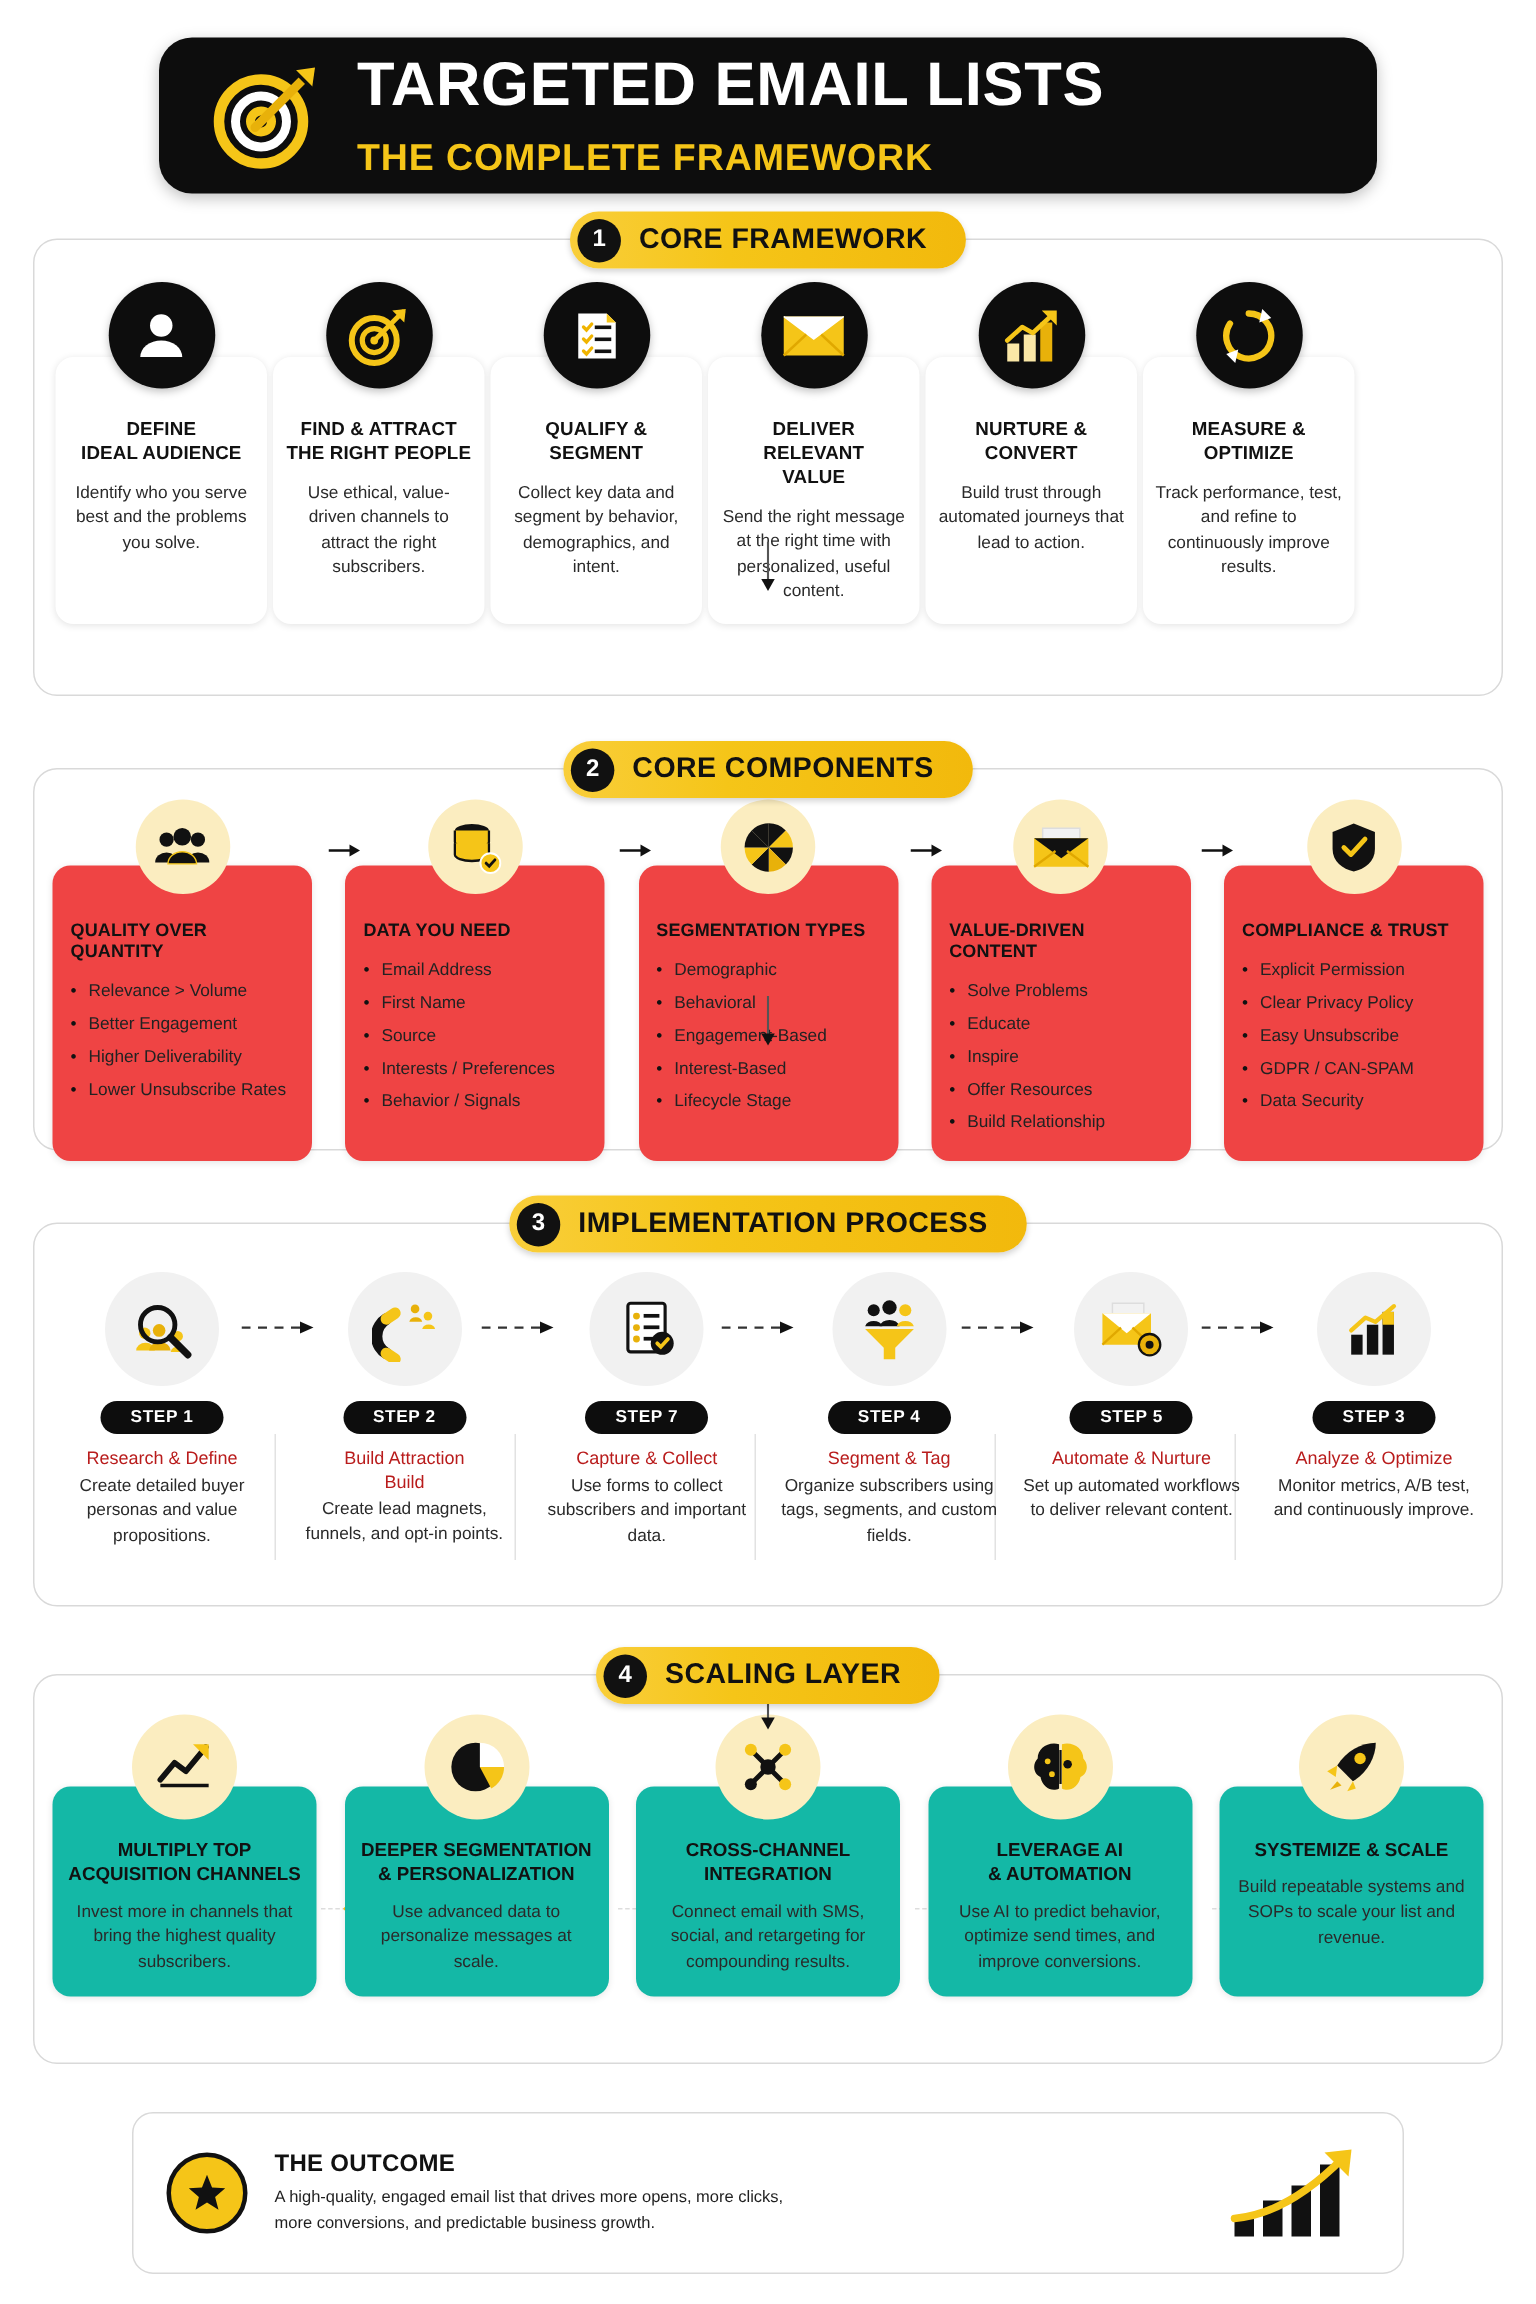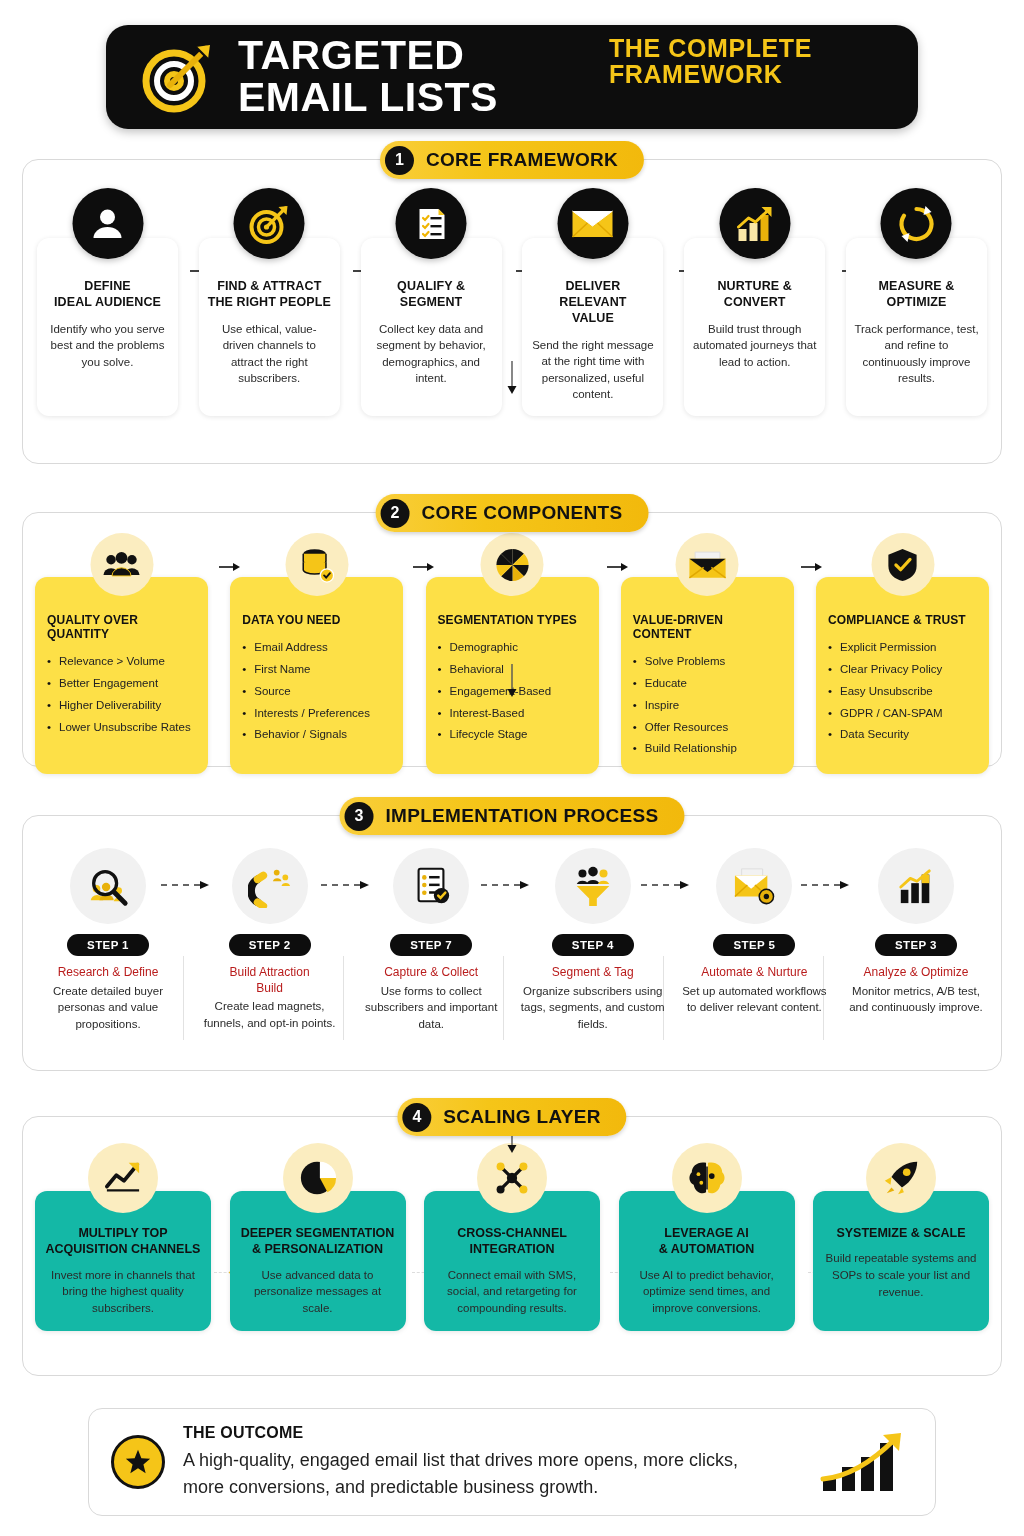--- a/index.html
+++ b/index.html
@@ -30,21 +30,21 @@
     margin:25px auto 0;
     width:812px;height:104px;
     background:#0d0d0d;
     border-radius:22px;
     display:flex;align-items:center;
     padding:0 34px;
     gap:22px;
     box-shadow:0 3px 10px rgba(0,0,0,.25);
   }
   .logo-target{width:76px;height:76px;flex:0 0 76px;position:relative;}
-  .title-wrap{display:flex;flex-direction:row;justify-content:space-between;gap:14px;}
+  .title-wrap{display:flex;flex-direction:column;justify-content:space-between;gap:14px;}
   .title-main{
     font-size:41px;font-weight:bold;letter-spacing:.5px;
     color:#ffffff;line-height:1.02;
   }
   .title-sub{
     font-size:25px;font-weight:bold;letter-spacing:.6px;
     color:var(--gold);line-height:1.05;
   }
 
   
@@ -79,22 +79,22 @@
 
   
   .v-arrow{
     position:absolute;left:50%;transform:translateX(-50%);
     width:12px;height:34px;z-index:2;
   }
 
   
   #sec1{margin-top:30px;height:305px;}
   .s1-grid{
-    display:flex;justify-content:space-between;
-    padding:78px 14px 0;gap:16px;
+    display:flex;
+    padding:78px 14px 0;gap:4px;
     position:relative;
   }
   .s1-card{
     width:141px;
     background:#fff;
     border-radius:12px;
     box-shadow:0 1px 5px rgba(0,0,0,.10);
     padding:40px 8px 14px;
     text-align:center;
     position:relative;
@@ -112,21 +112,21 @@
   }
   .s1-desc{font-size:11.5px;line-height:1.42;color:#2a2a2a;}
   .s1-arrow{
     position:absolute;top:105px;width:22px;height:12px;
   }
 
   
   #sec2{margin-top:48px;height:255px;}
   .s2-grid{display:flex;justify-content:space-between;padding:64px 12px 0;position:relative;}
   .s2-card{
-    width:173px;background:#fde047;border-radius:12px;
+    width:173px;background:#ef4444;border-radius:12px;
     box-shadow:0 1px 5px rgba(0,0,0,.10);
     padding:36px 12px 14px;position:relative;min-height:160px;
   }
   .s2-icon{
     position:absolute;top:-44px;left:50%;transform:translateX(-50%);
     width:63px;height:63px;border-radius:50%;
     background:#FBEDC0;
     display:flex;align-items:center;justify-content:center;
   }
   .s2-title{font-size:12px;font-weight:bold;color:#111;margin-bottom:10px;letter-spacing:.1px;}
@@ -186,21 +186,21 @@
     height:108px;display:flex;align-items:center;padding:0 22px;gap:18px;
     position:relative;
   }
   .outcome-star{
     width:54px;height:54px;border-radius:50%;
     background:var(--gold);border:3px solid #111;
     display:flex;align-items:center;justify-content:center;flex:0 0 54px;
   }
   .outcome-text{flex:1;}
   .outcome-title{font-size:16px;font-weight:bold;color:#111;margin-bottom:5px;letter-spacing:.2px;}
-  .outcome-desc{font-size:18px;line-height:1.5;color:#1f1f1f;}
+  .outcome-desc{font-size:11px;line-height:1.5;color:#1f1f1f;}
   .outcome-chart{width:96px;height:62px;flex:0 0 96px;}
 </style>
 </head>
 <body>
 
 <div class="page">
 
   <div class="header">
     <div class="logo-target">
       <svg viewBox="0 0 76 76" width="76" height="76">

